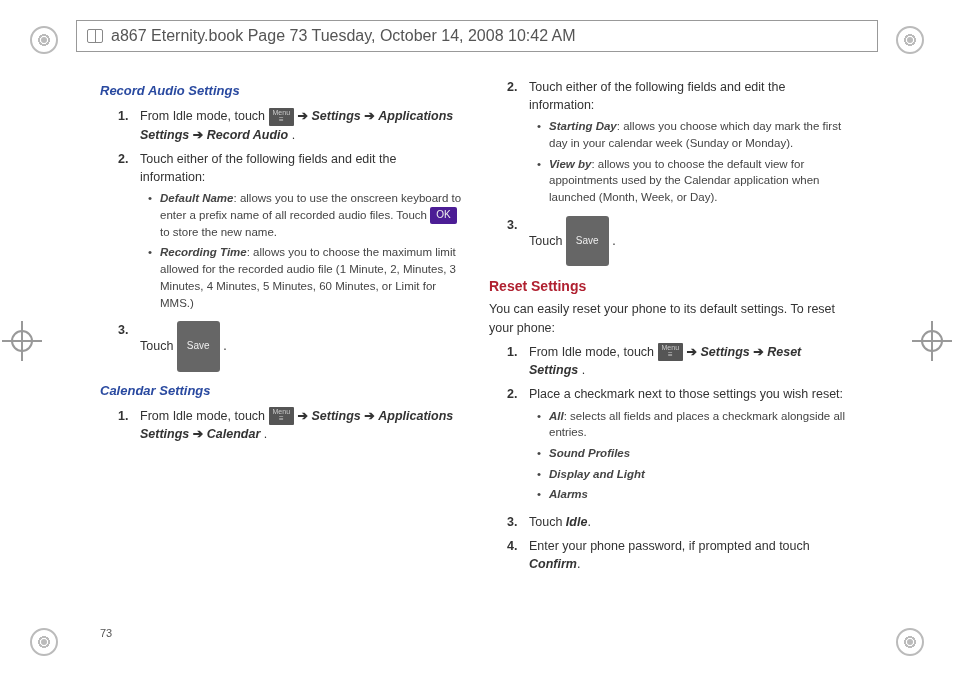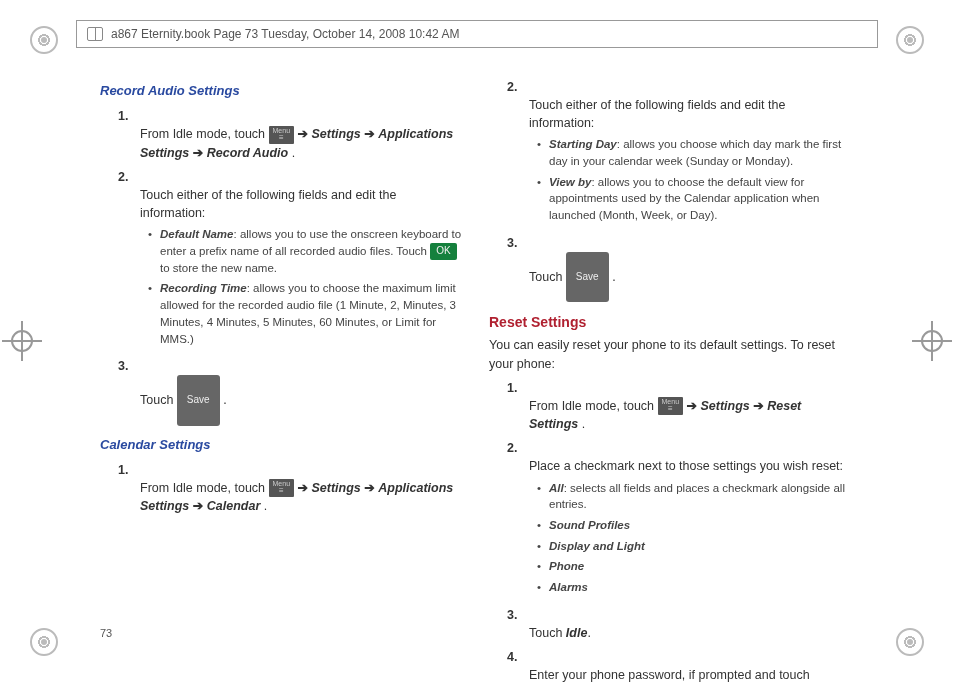--- a/index.html
+++ b/index.html
@@ -54,21 +54,21 @@
     transform:translate(-50%,-50%);
   }
   .regmark.left { left: 2px; top: 50%; transform: translateY(-50%); }
   .regmark.right { right: 2px; top: 50%; transform: translateY(-50%); }
 
   .page-frame {
     position: absolute;
     top: 20px; left: 76px; right: 76px;
     border: 1px solid #999;
     padding: 6px 10px;
-    font-size: 12px;
+    font-size: 16px;
     color: #555;
     display:flex;
     align-items:center;
     gap:8px;
   }
   .page-frame .book-icon{
     width:16px; height:14px;
     border:1px solid #888;
     border-radius:2px;
     position:relative;
@@ -105,21 +105,21 @@
     color: #b02030;
     font-weight: bold;
     margin: 10px 0 4px 0;
     font-size: 14px;
   }
   .intro { margin: 4px 0 6px 14px; }
   .intro2 { margin: 4px 0 6px 0; }
   ol.steps { list-style: none; margin-left: 18px; }
   ol.steps > li { display:flex; margin: 6px 0; }
   ol.steps > li > .num { font-weight:bold; width:22px; flex-shrink:0; }
-  ol.steps > li > .body { flex:1;margin-top:18px; }
+  ol.steps > li > .body { flex:1; }
   ul.bullets { list-style: none; margin: 4px 0 4px 8px; }
   ul.bullets > li { display:flex; margin:4px 0; font-size:11.5px; color:#444; }
   ul.bullets > li::before { content:"•"; width:12px; flex-shrink:0; }
   ul.bullets > li > .btext { flex:1; }
   .bold { font-weight: bold; font-style: italic; }
   .arrow { font-weight:bold; }
   .menu-chip {
     display:inline-block;
     background:#555;
     color:#ccc;
@@ -142,21 +142,21 @@
     display:inline-block;
     background:#666;
     color:#eee;
     font-size:10px;
     padding:18px 10px;
     border-radius:3px;
     vertical-align:middle;
   }
   .ok-chip {
     display:inline-block;
-    background:#15803d;
+    background:#4c1d95;
     color:#eee;
     font-size:10px;
     padding:1px 6px;
     border-radius:2px;
     vertical-align:middle;
   }
   .pagenum {
     position:absolute;
     left:100px;
     bottom:43px;
@@ -304,23 +304,20 @@
             <li>
                 <span class="btext"><span class="bold">All</span><span>: selects all fields and places a checkmark alongside all entries.</span></span>
               </li>
             <li>
                 <span class="btext bold">Sound Profiles</span>
               </li>
             <li>
                 <span class="btext bold">Display and Light</span>
               </li>
             <li>
-                <span class="btext bold">Phone</span>
-              </li>
-            <li>
                 <span class="btext bold">Alarms</span>
               </li>
           </ul>
         </span>
       </li>
       <li>
         <span class="num">3.</span>
         <span class="body">
           <span>Touch </span>
           <span class="bold">Idle</span><span>.</span>

